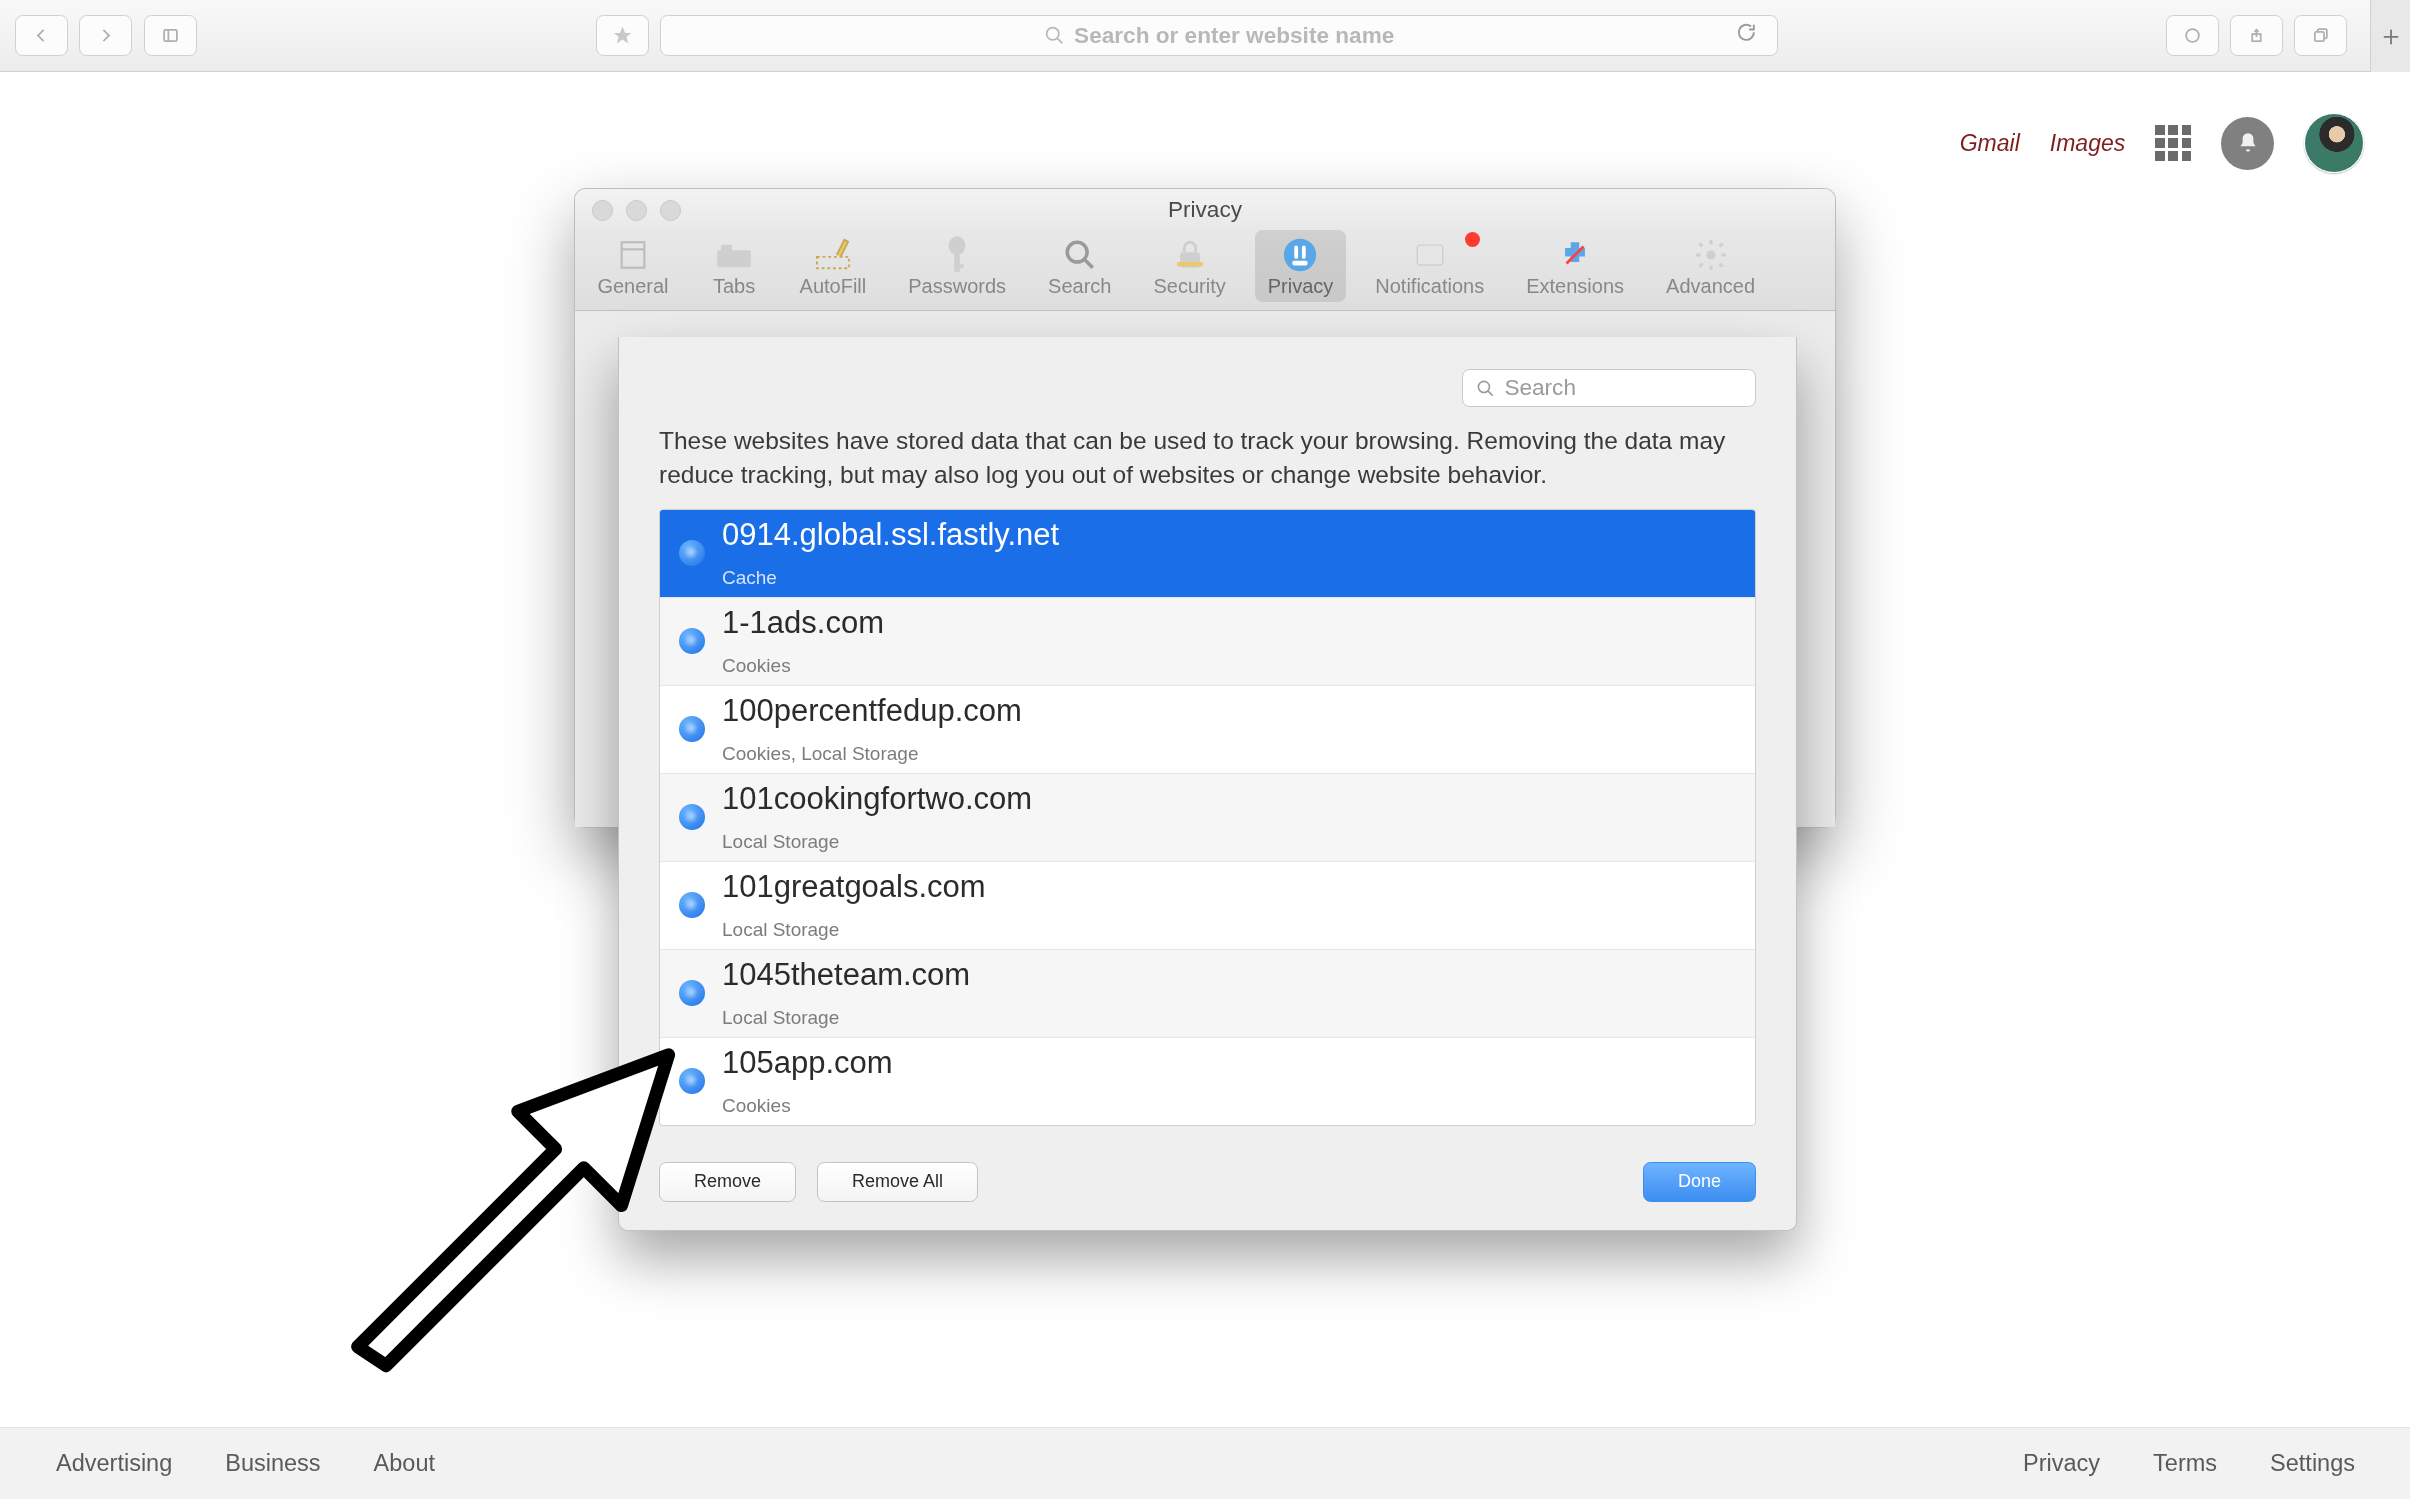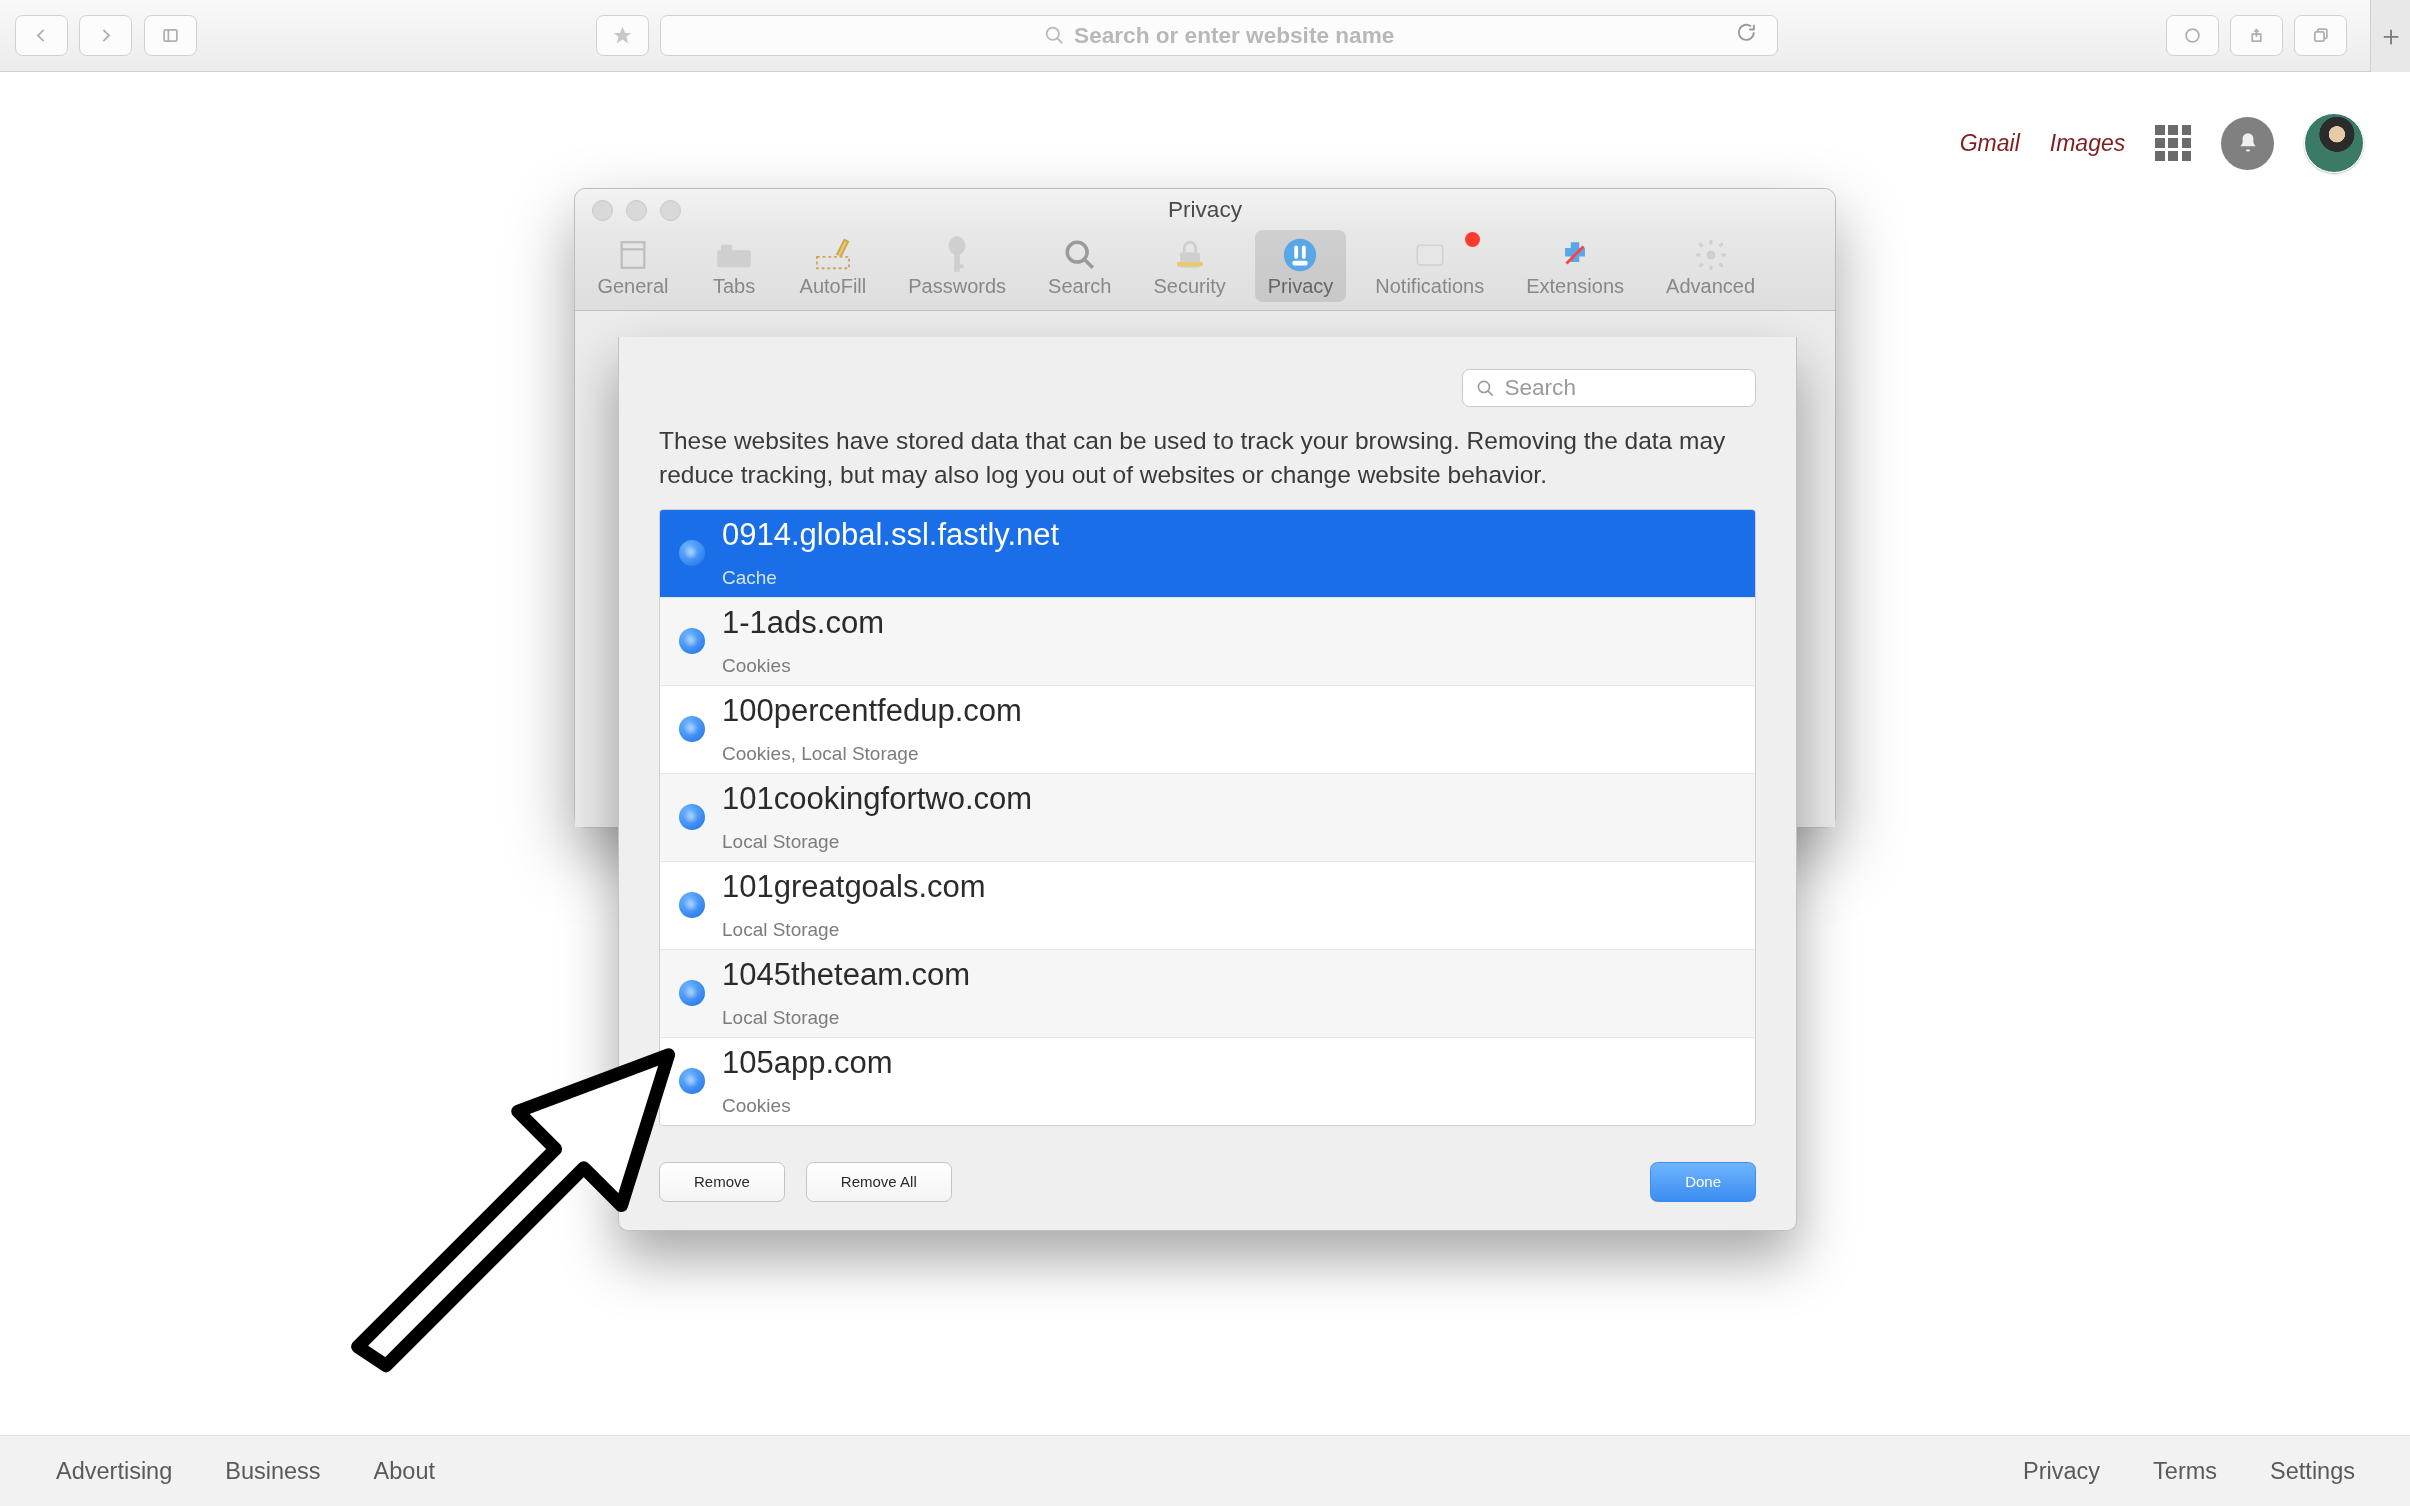--- a/index.html
+++ b/index.html
@@ -61,21 +61,21 @@
 .google-header a { color: #7f1d1d; font-size: 23px; text-decoration: none; font-style: italic; }
 .apps-icon { display: grid; grid-template-columns: repeat(3,9.4px); grid-template-rows: repeat(3,9.4px); gap: 3.8px; }
 .apps-icon span { background: #6b6b6b; }
 .bell-badge { width: 53px; height: 53px; border-radius: 50%; background: #808080; display:flex; align-items:center; justify-content:center; }
 .bell-badge svg { width: 26px; height: 26px; fill: #f0f0f0; }
 .avatar { width: 60px; height: 60px; border-radius: 50%; background: radial-gradient(circle at 55% 35%, #e8c9a8 16%, #2b2b2b 17% 35%, #3a7a66 36%); border: 1.9px solid #fff; box-shadow: 0 0.9px 1.9px rgba(0,0,0,0.3); }
 
 
 .google-footer {
   position: absolute;
-  bottom: 0; left: 0; right: 0;
+  bottom: 8px; left: 0; right: 0;
   height: 72px;
   background: #f2f2f2;
   border-top: 0.9px solid #e4e4e4;
   display: flex; align-items: center; justify-content: space-between;
   padding: 0 56px;
   font-size: 23.5px; color: #5a5a5a;
 }
 .google-footer .left, .google-footer .right { display: flex; gap: 53px; }
 .google-footer a { color: #5a5a5a; text-decoration: none; }
 
@@ -176,21 +176,21 @@
 .site-sub { font-size: 19px; color: #7c7c7c; margin-top: 14px; }
 .sheet-buttons {
   display: flex; align-items: center; gap: 21px;
   margin-top: 36px;
 }
 .sheet-buttons .spacer { flex: 1; }
 .btn {
   height: 40px; padding: 0 34px;
   border: 0.9px solid #c3c3c3; border-radius: 7.5px;
   background: linear-gradient(#ffffff,#f4f4f4);
-  font-size: 15px; color: #2a2a2a;
+  font-size: 18px; color: #2a2a2a;
   display: flex; align-items: center; justify-content: center;
 }
 .btn.primary {
   background: linear-gradient(#6fb4ff,#3b8df0);
   border-color: #3b8df0;
   color: #fff;
 }
 
 
 .arrow {

